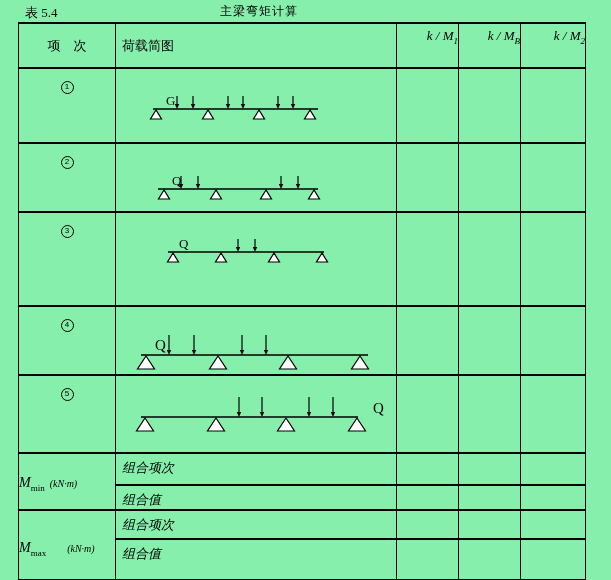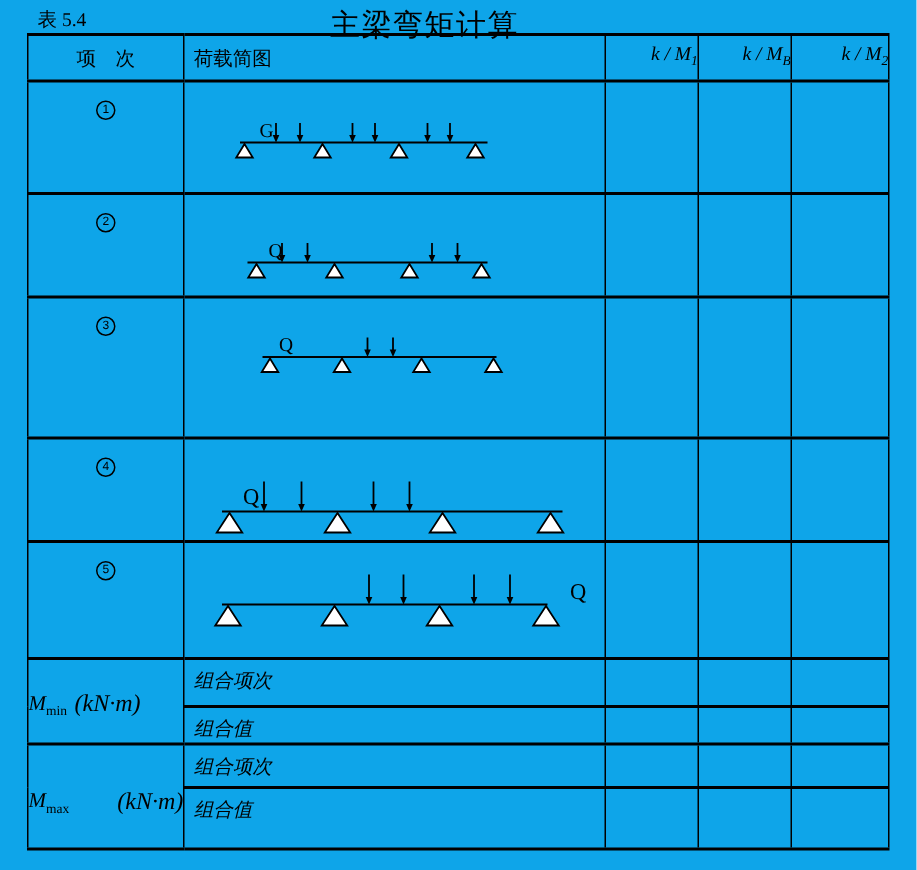--- a/index.html
+++ b/index.html
@@ -1,63 +1,63 @@
 <!DOCTYPE html>
 <html><head>
 <meta charset="utf-8">
 <style>
   html,body{margin:0;padding:0;background:#fff;}
-  .page{position:relative;width:611px;height:580px;background:#0ea5e9;color:#000;
+  .page{position:relative;width:611px;height:580px;background:#86efac;color:#000;
         font-family:"Liberation Serif",serif;overflow:hidden;}
   .titlebar{position:absolute;top:2px;left:0;width:100%;height:20px;}
   .table-no{position:absolute;left:25px;top:2px;font-size:13px;}
-  .heading{position:absolute;left:220px;top:1px;font-size:20px;letter-spacing:1px;}
+  .heading{position:absolute;left:220px;top:1px;font-size:12px;letter-spacing:1px;}
   table.calc{position:absolute;left:18px;top:22px;border-collapse:collapse;table-layout:fixed;}
   td{border-left:1px solid #000;border-right:1px solid #000;
      border-top:2px solid #000;border-bottom:2px solid #000;
      padding:0;vertical-align:middle;font-size:13px;overflow:hidden;}
   td.hd-item{text-align:center;}
   td.hd-diag{text-align:left;padding-left:6px;}
   td.hd-k{text-align:right;vertical-align:top;padding-top:4px;}
   .math{font-style:italic;font-size:13px;}
   .math sub{font-size:9px;font-style:italic;}
   td.item-cell{text-align:center;vertical-align:top;padding-top:8px;}
   .circ{display:inline-flex;align-items:center;justify-content:center;
         width:11px;height:11px;border:1px solid #000;border-radius:50%;
         font-size:8px;line-height:1;font-family:"Liberation Sans",sans-serif;}
   td.diag-cell{vertical-align:top;}
   td.diag-cell svg{display:block;}
   td.combo{vertical-align:top;text-align:left;padding-left:6px;padding-top:5px;font-style:italic;}
   .mcell{display:flex;align-items:center;}
   .mcell.min{padding-top:5px;gap:5px;}
-  .mcell.max{padding-top:8px;gap:32px;}
+  .mcell.max{padding-top:8px;gap:21px;}
   .mline{font-style:italic;font-size:14px;}
   .mline sub{font-size:9px;font-style:normal;}
-  .munit{font-style:italic;font-size:16px;}
+  .munit{font-style:italic;font-size:10px;}
 </style>
 </head>
 <body>
 
 <div class="page">
   <div class="titlebar">
     <span class="table-no">表 5.4</span>
     <span class="heading">主梁弯矩计算</span>
   </div>
 
   <table class="calc">
     <colgroup>
       <col style="width:97px">
         <col style="width:281px">
       <col style="width:62px">
         <col style="width:62px">
         <col style="width:65px">
     </colgroup>
 
     <tbody>
-        <tr style="height:31px">
+        <tr style="height:45px">
       <td class="hd-item">项　次</td>
       <td class="hd-diag">荷载简图</td>
       <td class="hd-k">
         <span class="math"><span>k / M</span><sub>1</sub></span>
       </td>
       <td class="hd-k">
         <span class="math"><span>k / M</span><sub>B</sub></span>
       </td>
       <td class="hd-k">
         <span class="math"><span>k / M</span><sub>2</sub></span>

